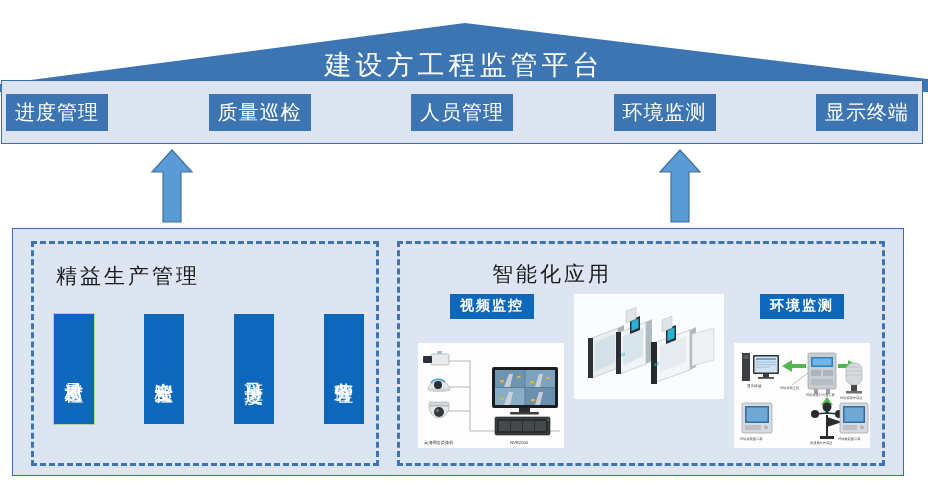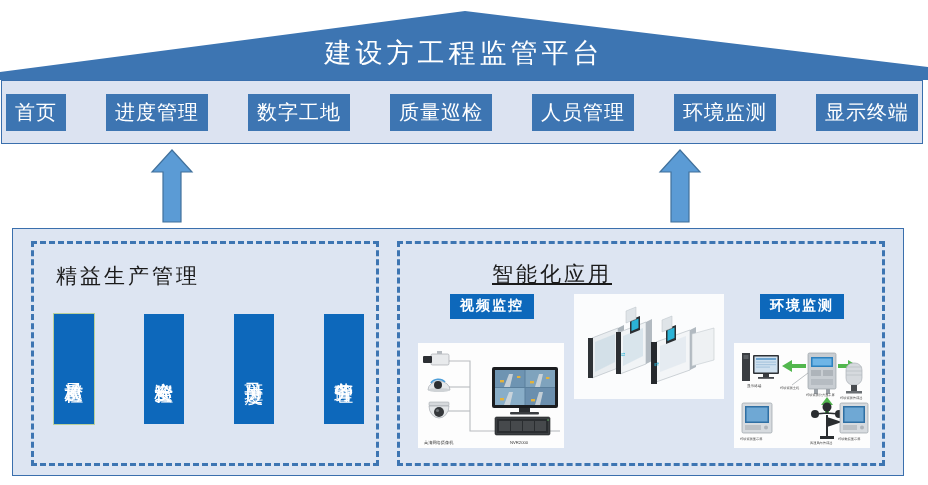--- a/index.html
+++ b/index.html
@@ -12,21 +12,21 @@
     height: 485px;
     position: relative;
     overflow: hidden;
     font-family: "Liberation Sans", "DejaVu Sans", sans-serif;
   }
 
   
   .roof-wrap {
     position: absolute;
     left: 0;
-    top: 0;
+    top: 12px;
     width: 928px;
     height: 80px;
   }
   .roof-svg { display: block; }
   .roof-title {
     position: absolute;
     left: 0;
     top: 40px;
     width: 928px;
     text-align: center;
@@ -104,21 +104,21 @@
   .group-title {
     position: absolute;
     font-family: "Liberation Serif", "DejaVu Serif", serif;
     font-size: 21px;
     color: #1a1a1a;
     letter-spacing: 3px;
     white-space: nowrap;
     line-height: 1;
   }
   .group-left .group-title { left: 22px; top: 22px; }
-  .group-right .group-title { left: 92px; top: 20px; text-decoration: underline; }
+  .group-right .group-title { left: 92px; top: 20px; }
 
   
   .vcards {
     position: absolute;
     left: 20px;
     top: 70px;
     width: 310px;
     display: flex;
     justify-content: space-between;
   }
@@ -181,23 +181,21 @@
 <body>
 
 <div class="roof-wrap">
   <svg class="roof-svg" width="928" height="80" viewBox="0 0 928 80">
     <path d="M465,11 L928,67 L928,80 L0,80 L0,72 Z" fill="#3d75b2"></path>
   </svg>
   <div class="roof-title">建设方工程监管平台</div>
 </div>
 
 <div class="navbar">
-  <div class="nav-item">首页</div>
   <div class="nav-item">进度管理</div>
-  <div class="nav-item">数字工地</div>
   <div class="nav-item">质量巡检</div>
   <div class="nav-item">人员管理</div>
   <div class="nav-item">环境监测</div>
   <div class="nav-item">显示终端</div>
 </div>
 
 <svg class="arrow" style="left:150px; top:148px;" width="44" height="76" viewBox="0 0 44 76">
   <path d="M22,2 L42,24 L31,24 L31,74 L13,74 L13,24 L2,24 Z" fill="#5b9bd5" stroke="#41719c" stroke-width="1.2"></path>
 </svg>
 <svg class="arrow" style="left:658px; top:148px;" width="44" height="76" viewBox="0 0 44 76">

